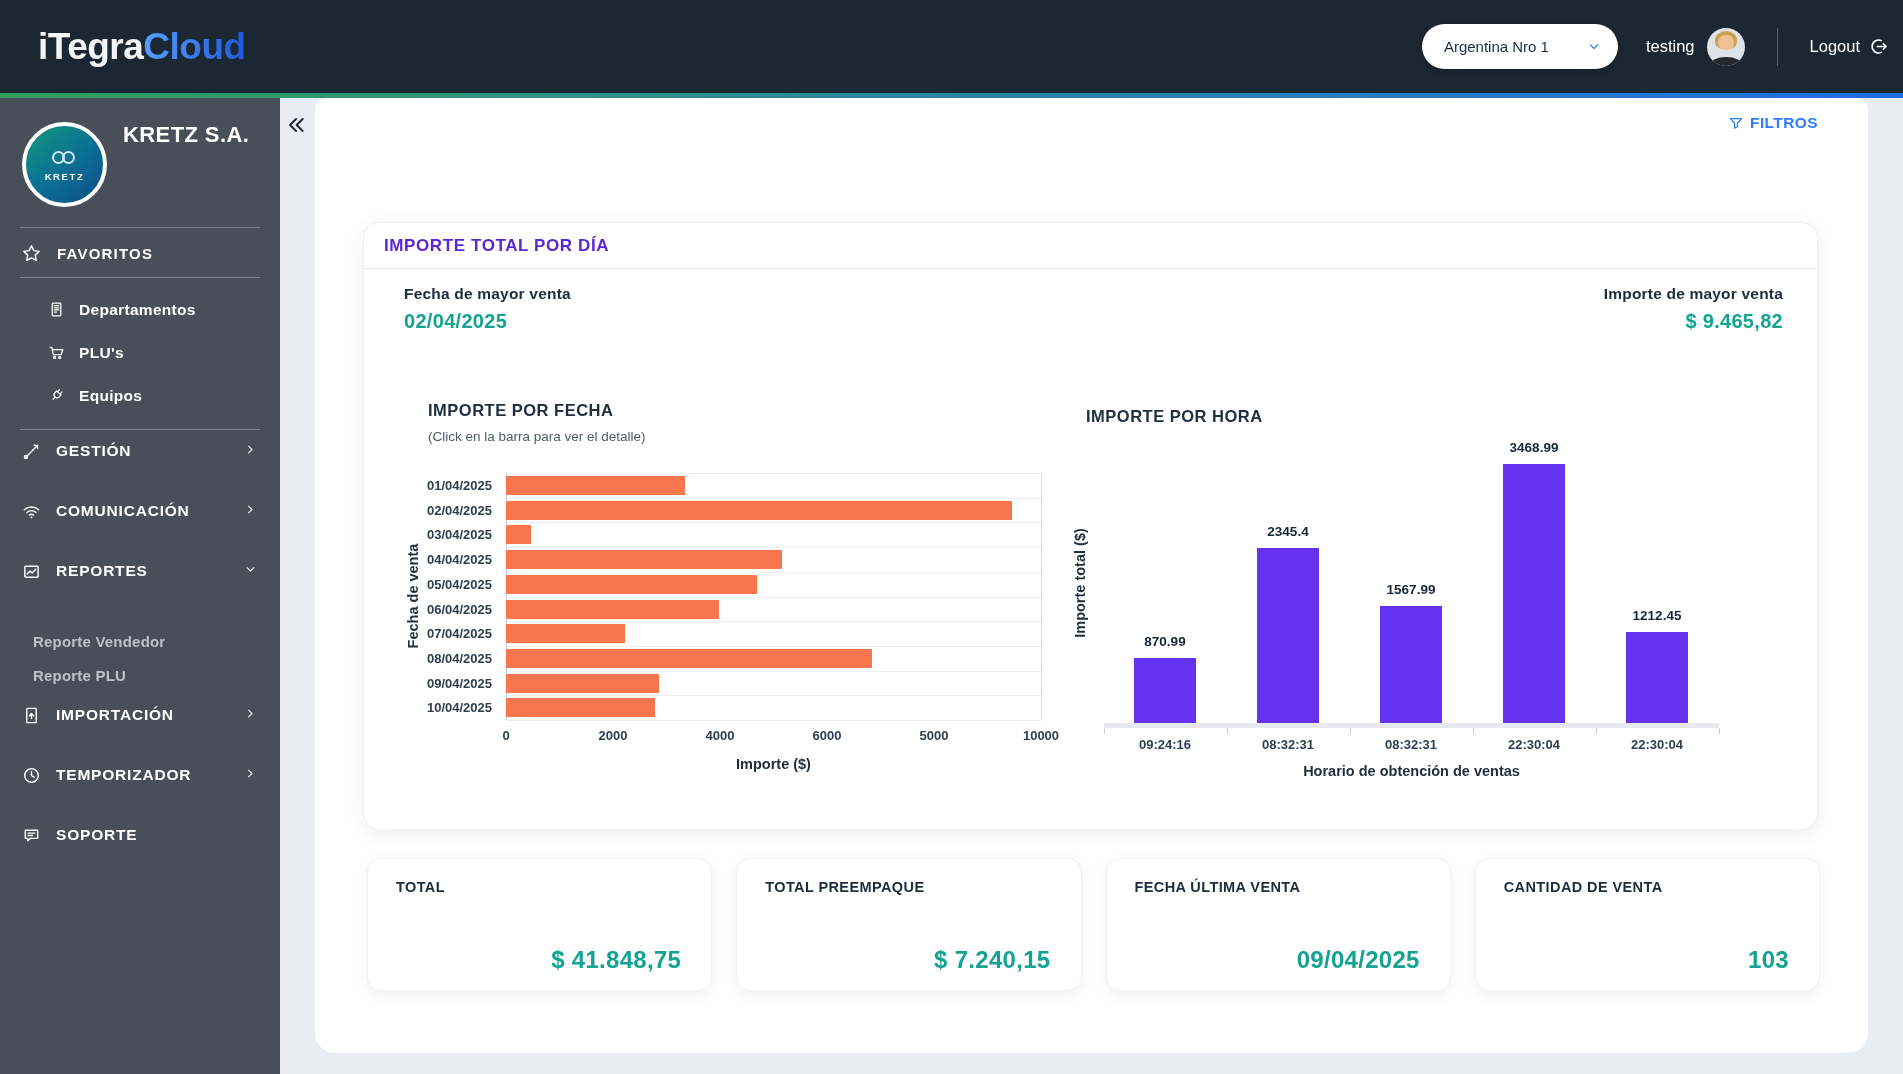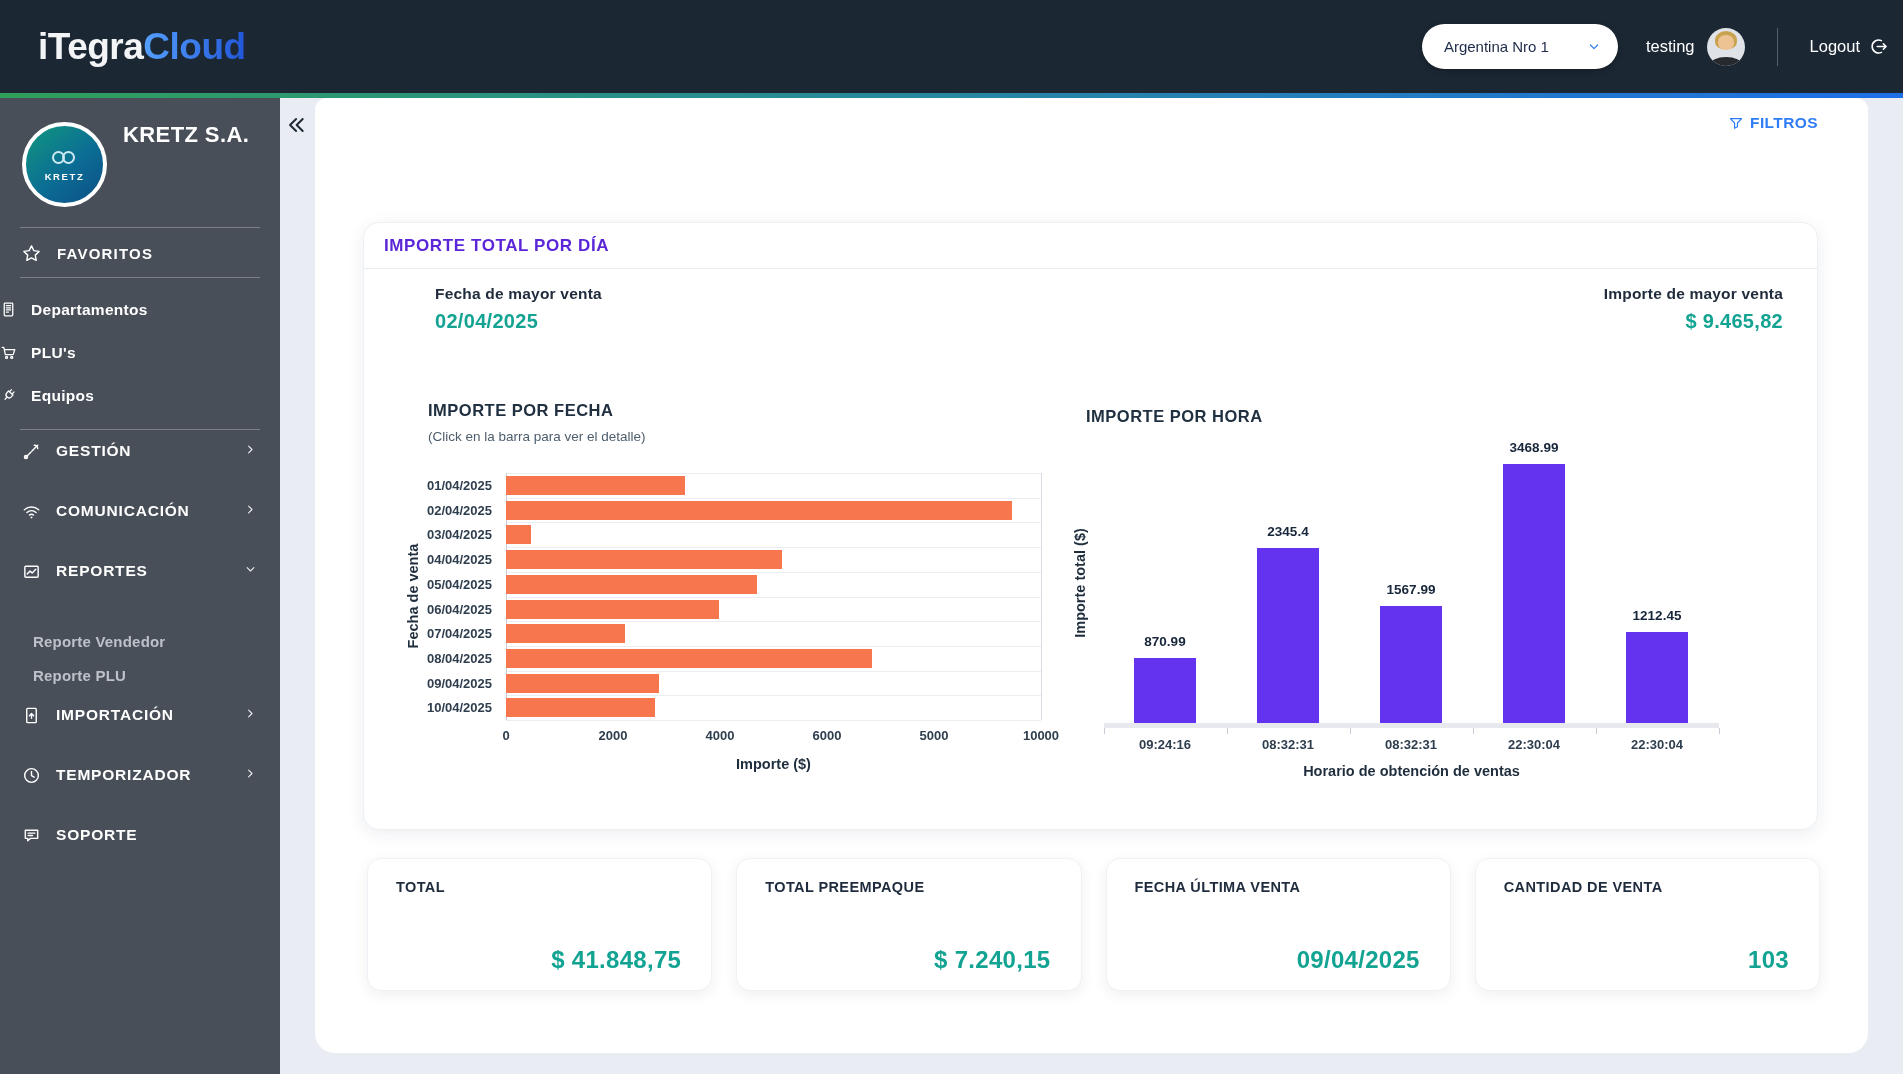--- a/index.html
+++ b/index.html
@@ -43,21 +43,21 @@
   .k-mark { position:relative; height:22px; width:30px; }
   .k-mark span { position:absolute; width:13px; height:13px; border:2px solid #cfe9f2; border-radius:50%; top:4px; }
   .k-mark span:first-child { left:2px; } .k-mark span:last-child { left:12px; }
   .k-name { font-size:9.5px; font-weight:700; letter-spacing:1.6px; color:#ffffff; margin-top:2px; }
   .company { font-size:22px; font-weight:700; letter-spacing:.4px; margin-left:16px; }
   .side-divider { height:1px; background:rgba(255,255,255,.28); margin:20px 20px 0 20px; }
   .fav-header { display:flex; align-items:center; padding:16px 0 14px 22px; }
   .fav-header svg { width:19px; height:19px; }
   .fav-header .lbl { font-size:15px; font-weight:700; letter-spacing:1.2px; margin-left:16px; }
   .fav-list { padding:10px 0 6px 0; }
-  .fav-item { display:flex; align-items:center; height:43px; cursor:pointer; }
+  .fav-item { display:flex; align-items:center; height:43px; padding-left:48px; cursor:pointer; }
   .fav-item svg { width:17px; height:17px; }
   .fav-item .lbl { font-size:15.5px; font-weight:600; letter-spacing:.3px; margin-left:14px; }
   .menu-list { padding-top:12px; }
   .menu-item { display:flex; align-items:flex-start; height:60px; padding:0 22px; cursor:pointer; }
   .menu-item .lbl { font-size:15.5px; font-weight:700; letter-spacing:.8px; margin-left:15px; flex:1; }
   .submenu { padding:2px 0 14px 0; }
   .submenu-item { height:34px; display:flex; align-items:center; padding-left:33px; cursor:pointer;
                   color:#bcc2c8; font-size:15px; font-weight:600; letter-spacing:.2px; }
 
   
@@ -68,21 +68,21 @@
            border-radius:12px 12px 20px 20px; }
   .filters { position:absolute; top:16px; right:50px; display:flex; align-items:center; gap:6px;
              color:#2e7cf6; font-size:15.5px; font-weight:600; letter-spacing:.4px; cursor:pointer; }
   .filters svg { width:17px; height:17px; }
 
   
   .big-card { position:absolute; left:48px; top:124px; width:1455px; height:608px; background:#ffffff;
               border:1px solid #eef0f3; border-radius:16px; box-shadow:0 4px 18px rgba(23,43,77,.08); }
   .card-header { height:46px; border-bottom:1px solid #e9ebef; display:flex; align-items:center; padding-left:20px; }
   .card-title { color:#5a26d8; font-size:17px; font-weight:800; letter-spacing:.6px; }
-  .hl-left { position:absolute; left:40px; top:62px;margin-left:31px; }
+  .hl-left { position:absolute; left:40px; top:62px; }
   .hl-right { position:absolute; right:34px; top:62px; text-align:right; }
   .hl-label { font-size:15.5px; font-weight:700; color:#212d3d; letter-spacing:.2px; }
   .hl-value { font-size:20px; font-weight:700; color:#13a392; margin-top:7px; letter-spacing:.3px; }
 
   
   .chart-layer { position:absolute; inset:0; overflow:visible; }
   .c-title { position:absolute; font-size:16.5px; font-weight:800; color:#203040; letter-spacing:.5px; }
   .c-sub { position:absolute; font-size:13.5px; color:#4d5d6c; }
   .axis-title { position:absolute; font-size:14.5px; font-weight:700; color:#1f2d3d; text-align:center; }
   .rot { transform:rotate(-90deg); }

